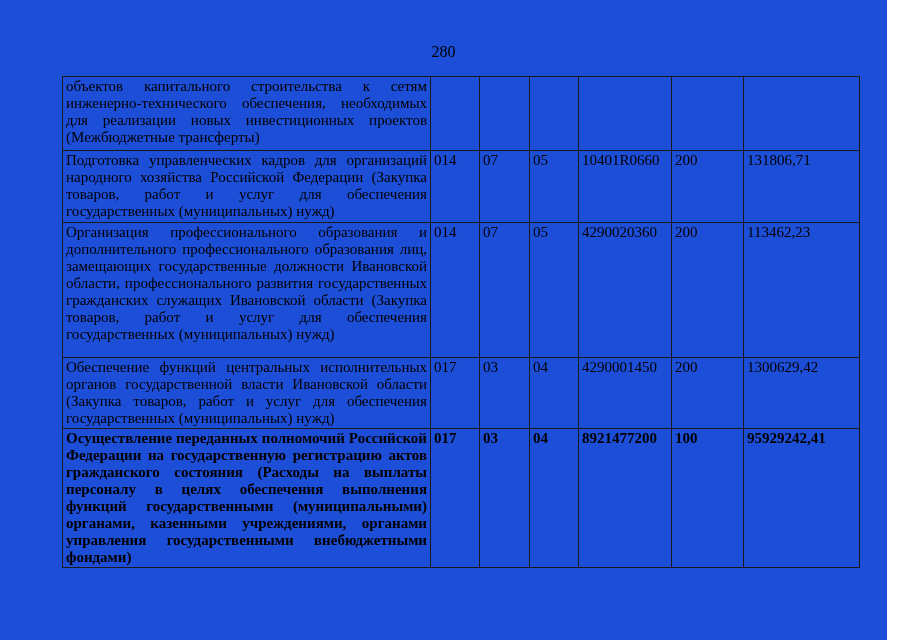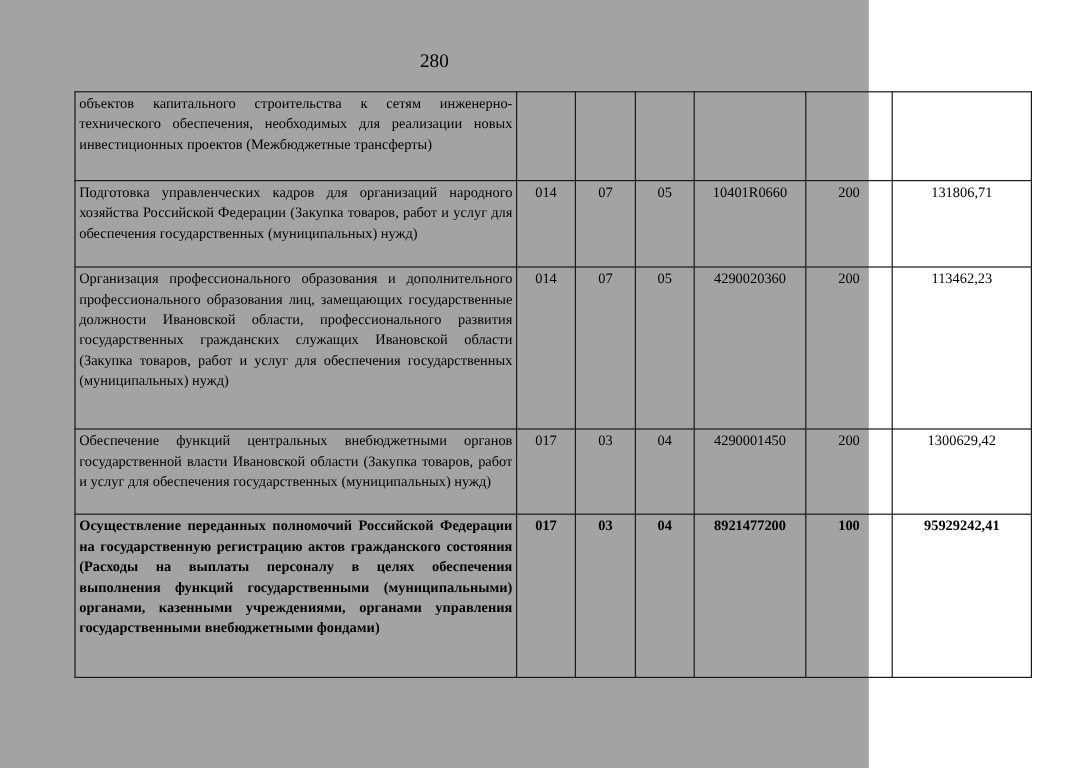--- a/index.html
+++ b/index.html
@@ -7,57 +7,56 @@
     padding: 0;
     width: 905px;
     height: 640px;
     background: #ffffff;
     font-family: "Liberation Serif", "DejaVu Serif", serif;
     color: #000000;
     overflow: hidden;
   }
   .page {
     position: relative;
-    width: 724px;
+    width: 887px;
     height: 640px;
-    background: #a3a3a3;
+    background: #1d4ed8;
   }
   .page-number {
     position: absolute;
     top: 43px;
     left: 0;
     width: 100%;
     text-align: center;
     font-size: 16px;
     line-height: 18px;
   }
   table.budget-table {
     position: absolute;
     left: 62px;
     top: 76px;
     width: 797px;
     border-collapse: collapse;
     table-layout: fixed;
-    font-size: 12px;
+    font-size: 15px;
   }
   table.budget-table td {
     border: 1px solid #1a1a1a;
     vertical-align: top;
     padding: 1px 3px;
     line-height: 17px;
     overflow: hidden;
   }
   td.name-cell {
     text-align: justify;
     text-align-last: left;
     padding-left: 4px;
     padding-right: 4px;
   }
   td.num-cell {
-    text-align: center;
   }
   tr.r1 { height: 74px; }
   tr.r2 { height: 72px; padding-left: 24px; }
   tr.r3 { height: 135px; }
   tr.r4 { height: 21px; }
   tr.r5 { height: 71px; }
   tr.r6 { height: 136px; font-weight: bold; }
   tr.total-row td {
     font-weight: bold;
   }
@@ -104,21 +103,21 @@
       <tr class="r3">
         <td class="name-cell">Организация профессионального образования и дополнительного профессионального образования лиц, замещающих государственные должности Ивановской области, профессионального развития государственных гражданских служащих Ивановской области (Закупка товаров, работ и услуг для обеспечения государственных (муниципальных) нужд)</td>
         <td class="num-cell">014</td>
         <td class="num-cell">07</td>
         <td class="num-cell">05</td>
         <td class="num-cell">4290020360</td>
         <td class="num-cell">200</td>
         <td class="num-cell">113462,23</td>
       </tr>
       <tr class="r5">
-        <td class="name-cell">Обеспечение функций центральных внебюджетными органов государственной власти Ивановской области (Закупка товаров, работ и услуг для обеспечения государственных (муниципальных) нужд)</td>
+        <td class="name-cell">Обеспечение функций центральных исполнительных органов государственной власти Ивановской области (Закупка товаров, работ и услуг для обеспечения государственных (муниципальных) нужд)</td>
         <td class="num-cell">017</td>
         <td class="num-cell">03</td>
         <td class="num-cell">04</td>
         <td class="num-cell">4290001450</td>
         <td class="num-cell">200</td>
         <td class="num-cell">1300629,42</td>
       </tr>
       <tr class="r6">
         <td class="name-cell">Осуществление переданных полномочий Российской Федерации на государственную регистрацию актов гражданского состояния (Расходы на выплаты персоналу в целях обеспечения выполнения функций государственными (муниципальными) органами, казенными учреждениями, органами управления государственными внебюджетными фондами)</td>
         <td class="num-cell">017</td>

